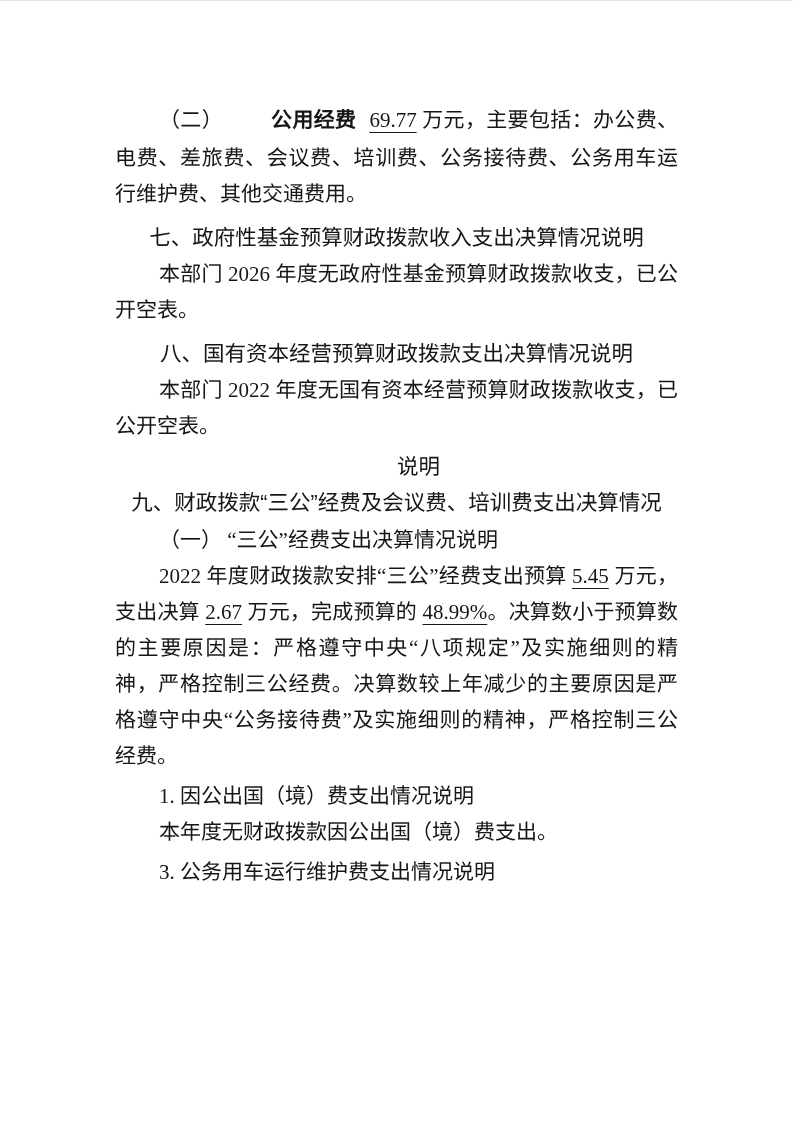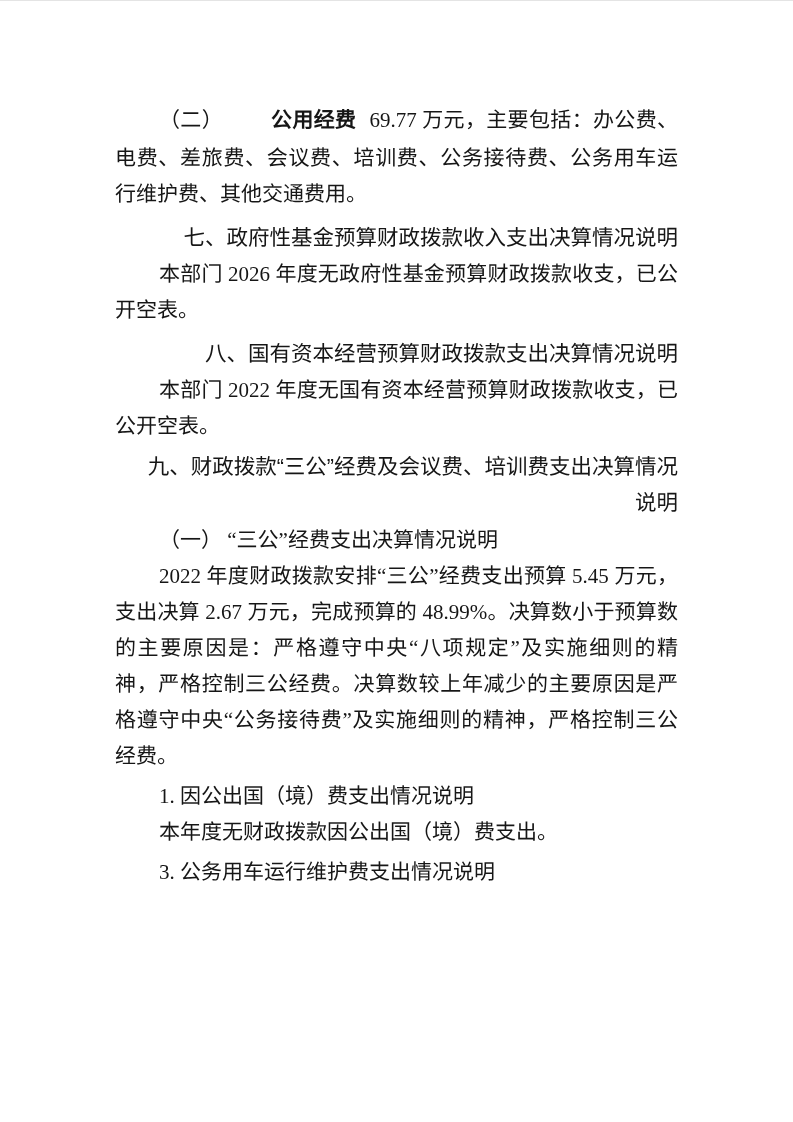--- a/index.html
+++ b/index.html
@@ -35,30 +35,31 @@
   }
   .para {
     text-indent: 44px;
   }
   .bold-label {
     font-family: Liberation Mono, monospace;
     font-weight: bold;
     margin-left: 48px;
   }
   .num-underline {
+    text-decoration: underline;
     text-underline-offset: 5px;
     text-decoration-thickness: 1.3px;
   }
   .heading {
     font-family: "Liberation Sans", "DejaVu Sans", sans-serif;
     font-weight: bold;
     font-size: 21.5px;
     line-height: 36px;
     margin-top: 8px !important;
-    text-align: right;
+    text-align: center;
   }
   .heading-9 {
     margin-top: 5px !important;
   }
   .h9-line {
     display: block;
     white-space: nowrap;
   }
   .h9-line-2 {
     padding-left: 44px;
@@ -82,22 +83,22 @@
 
     <h2 class="heading">七、政府性基金预算财政拨款收入支出决算情况说明</h2>
 
     <p class="para">本部门 2026 年度无政府性基金预算财政拨款收支，已公开空表。</p>
 
     <h2 class="heading">八、国有资本经营预算财政拨款支出决算情况说明</h2>
 
     <p class="para">本部门 2022 年度无国有资本经营预算财政拨款收支，已公开空表。</p>
 
     <h2 class="heading heading-9">
+        <span class="h9-line h9-line-2">说明</span>
         <span class="h9-line">九、财政拨款“三公”经费及会议费、培训费支出决算情况</span>
-        <span class="h9-line h9-line-2">说明</span>
       </h2>
 
     <p class="para sub-kai">（一） “三公”经费支出决算情况说明</p>
 
     <p class="para"><span>2022 年度财政拨款安排“三公”经费支出预算 </span><span class="num-underline">5.45</span><span> 万元，支出决算 </span><span class="num-underline">2.67</span><span> 万元，完成预算的 </span><span class="num-underline">48.99%</span><span>。决算数小于预算数的主要原因是：严格遵守中央“八项规定”及实施细则的精神，严格控制三公经费。决算数较上年减少的主要原因是严格遵守中央“公务接待费”及实施细则的精神，严格控制三公经费。</span></p>
 
     <p class="para sub-num">1. 因公出国（境）费支出情况说明</p>
 
     <p class="para">本年度无财政拨款因公出国（境）费支出。</p>
 

